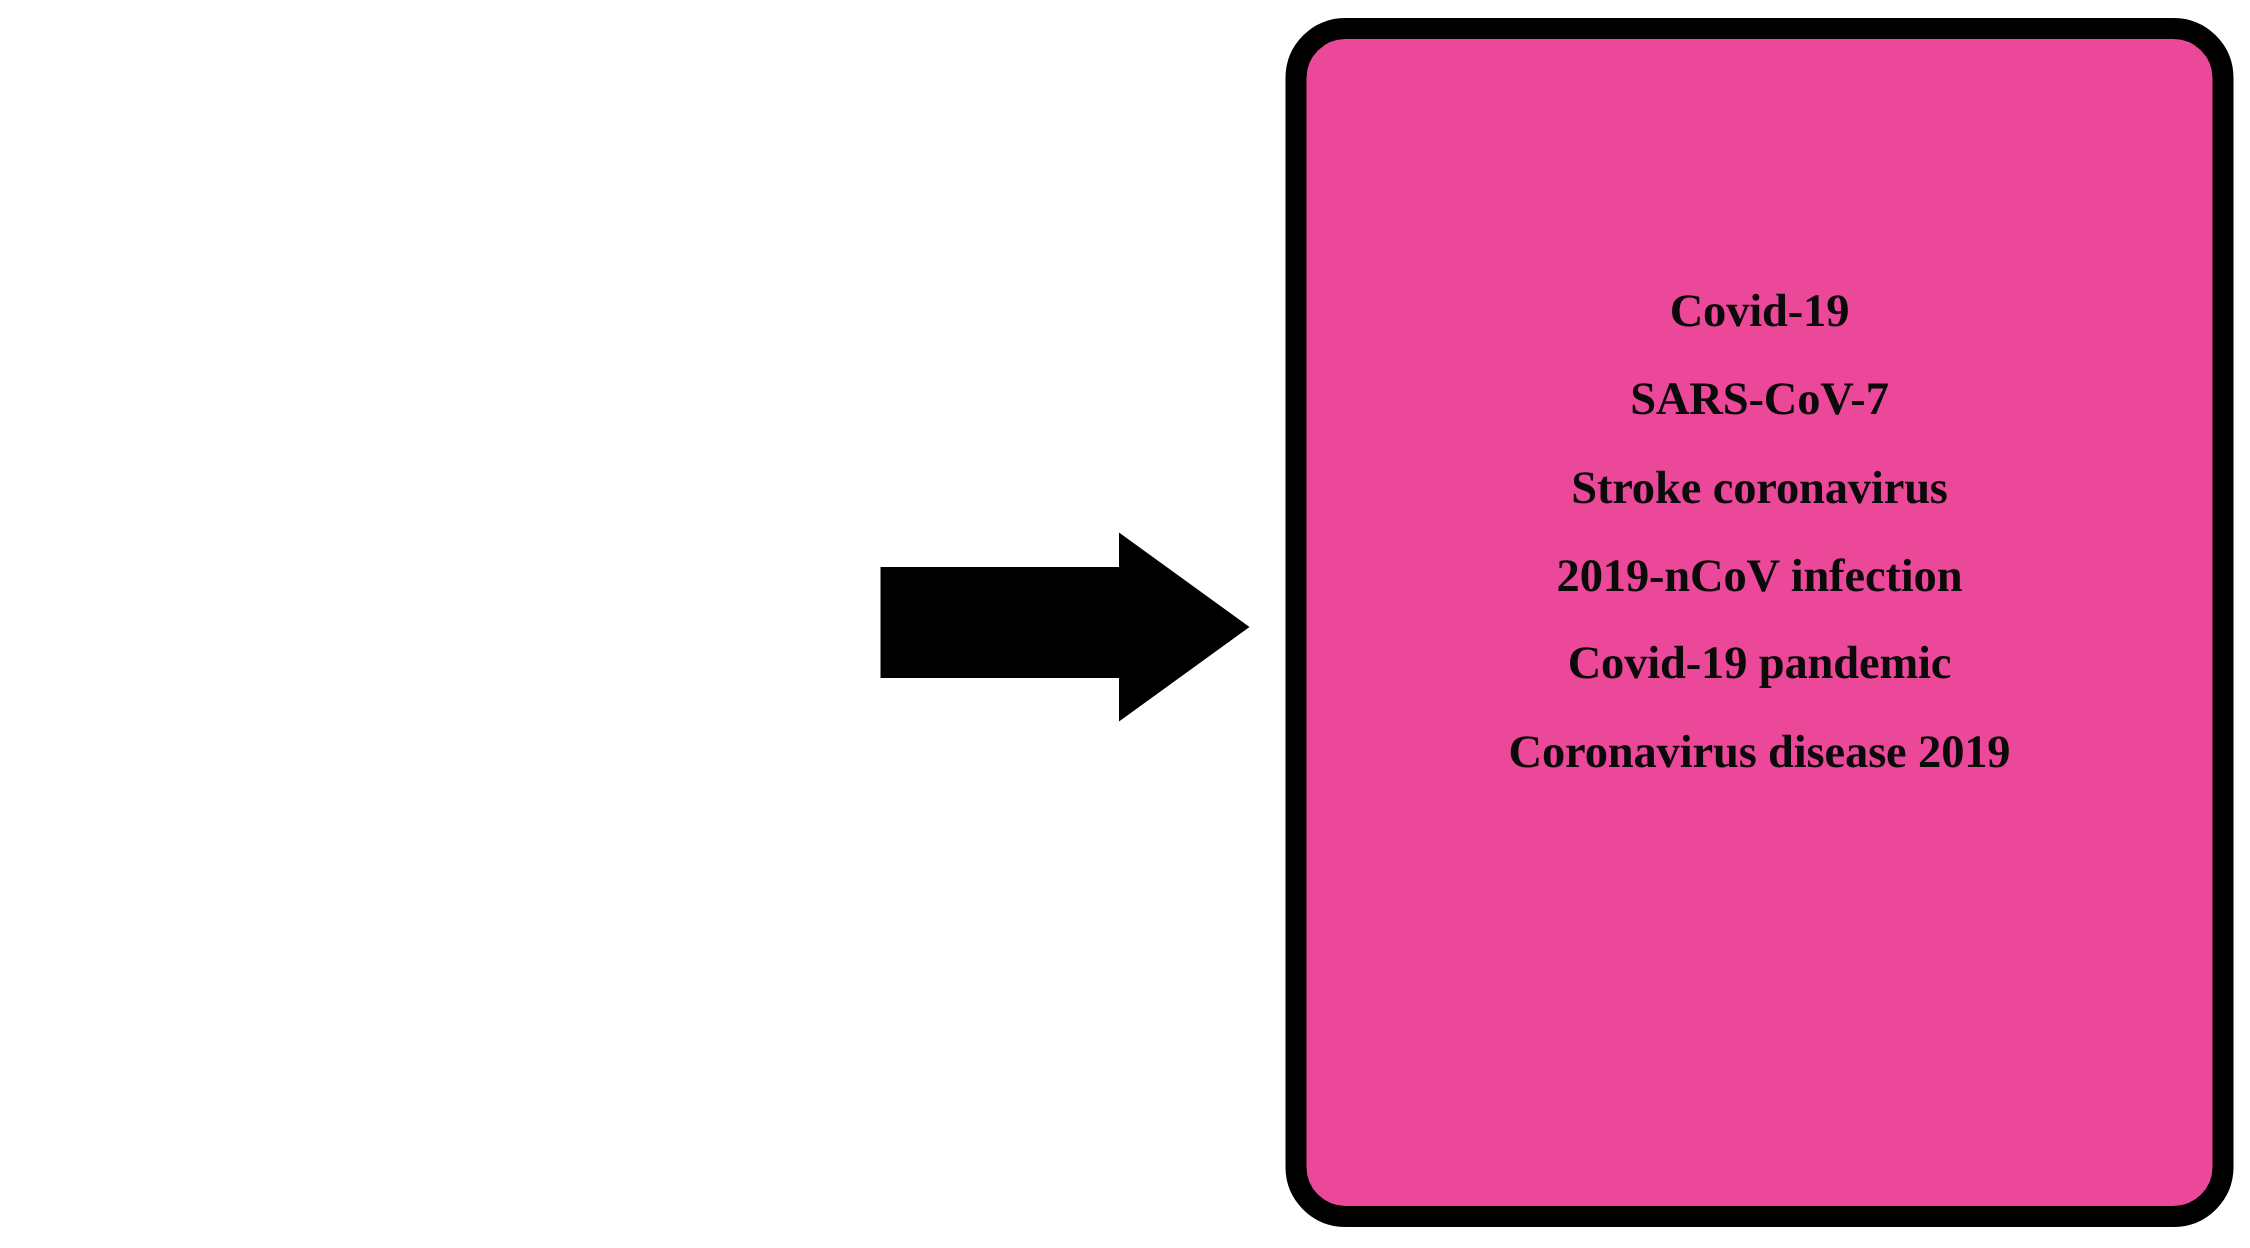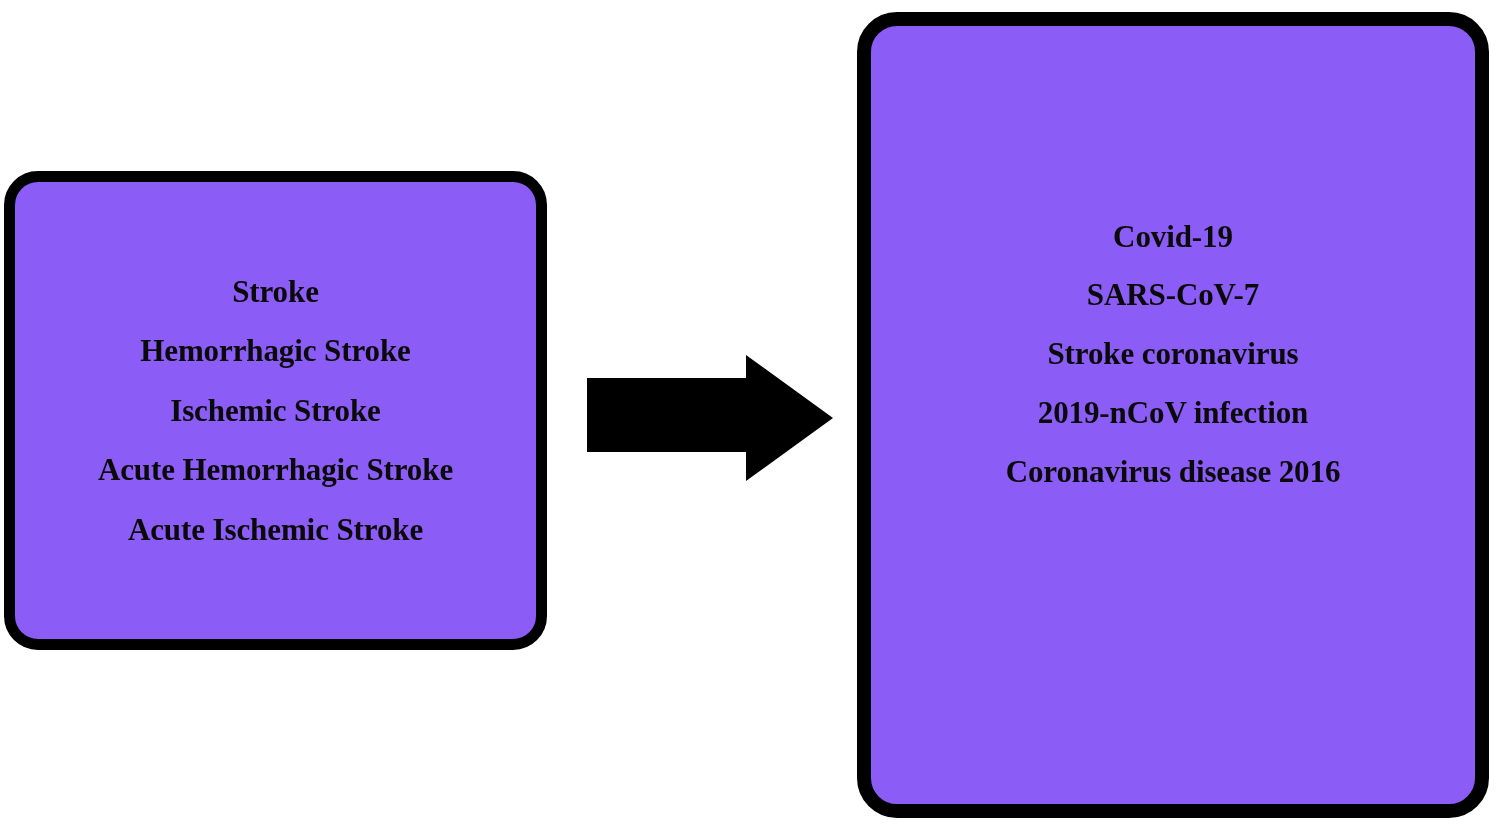--- a/index.html
+++ b/index.html
@@ -21,21 +21,21 @@
     top: 0;
     width: 1500px;
     height: 832px;
     background: #ffffff;
   }
 
   
   .concept-box {
     position: absolute;
     box-sizing: border-box;
-    background: #8b5cf6;
+    background: #ec4899;
     border-style: solid;
     border-color: #000000;
     display: flex;
     flex-direction: column;
     align-items: center;
     justify-content: center;
   }
 
   .box-left {
     left: 4px;
@@ -97,39 +97,31 @@
     display: block;
     width: 100%;
     height: 100%;
   }
 </style>
 </head>
 <body>
 
 <div id="stage">
 
-  <div class="concept-box box-left">
-    <ul class="term-list">
-      <li class="term">Stroke</li>
-      <li class="term">Hemorrhagic Stroke</li>
-      <li class="term">Ischemic Stroke</li>
-      <li class="term">Acute Hemorrhagic Stroke</li>
-      <li class="term">Acute Ischemic Stroke</li>
-    </ul>
-  </div>
 
   <div class="arrow">
     <svg viewBox="0 0 248 130" preserveAspectRatio="none" aria-hidden="true">
       <polygon points="1,25 160,25 160,2 247,65 160,128 160,99 1,99" fill="#000000"></polygon>
     </svg>
   </div>
 
   <div class="concept-box box-right">
     <ul class="term-list">
       <li class="term">Covid-19</li>
       <li class="term">SARS-CoV-7</li>
       <li class="term">Stroke coronavirus</li>
       <li class="term">2019-nCoV infection</li>
-      <li class="term">Coronavirus disease 2016</li>
+      <li class="term">Covid-19 pandemic</li>
+      <li class="term">Coronavirus disease 2019</li>
     </ul>
   </div>
 
 </div>
 
 </body></html>

